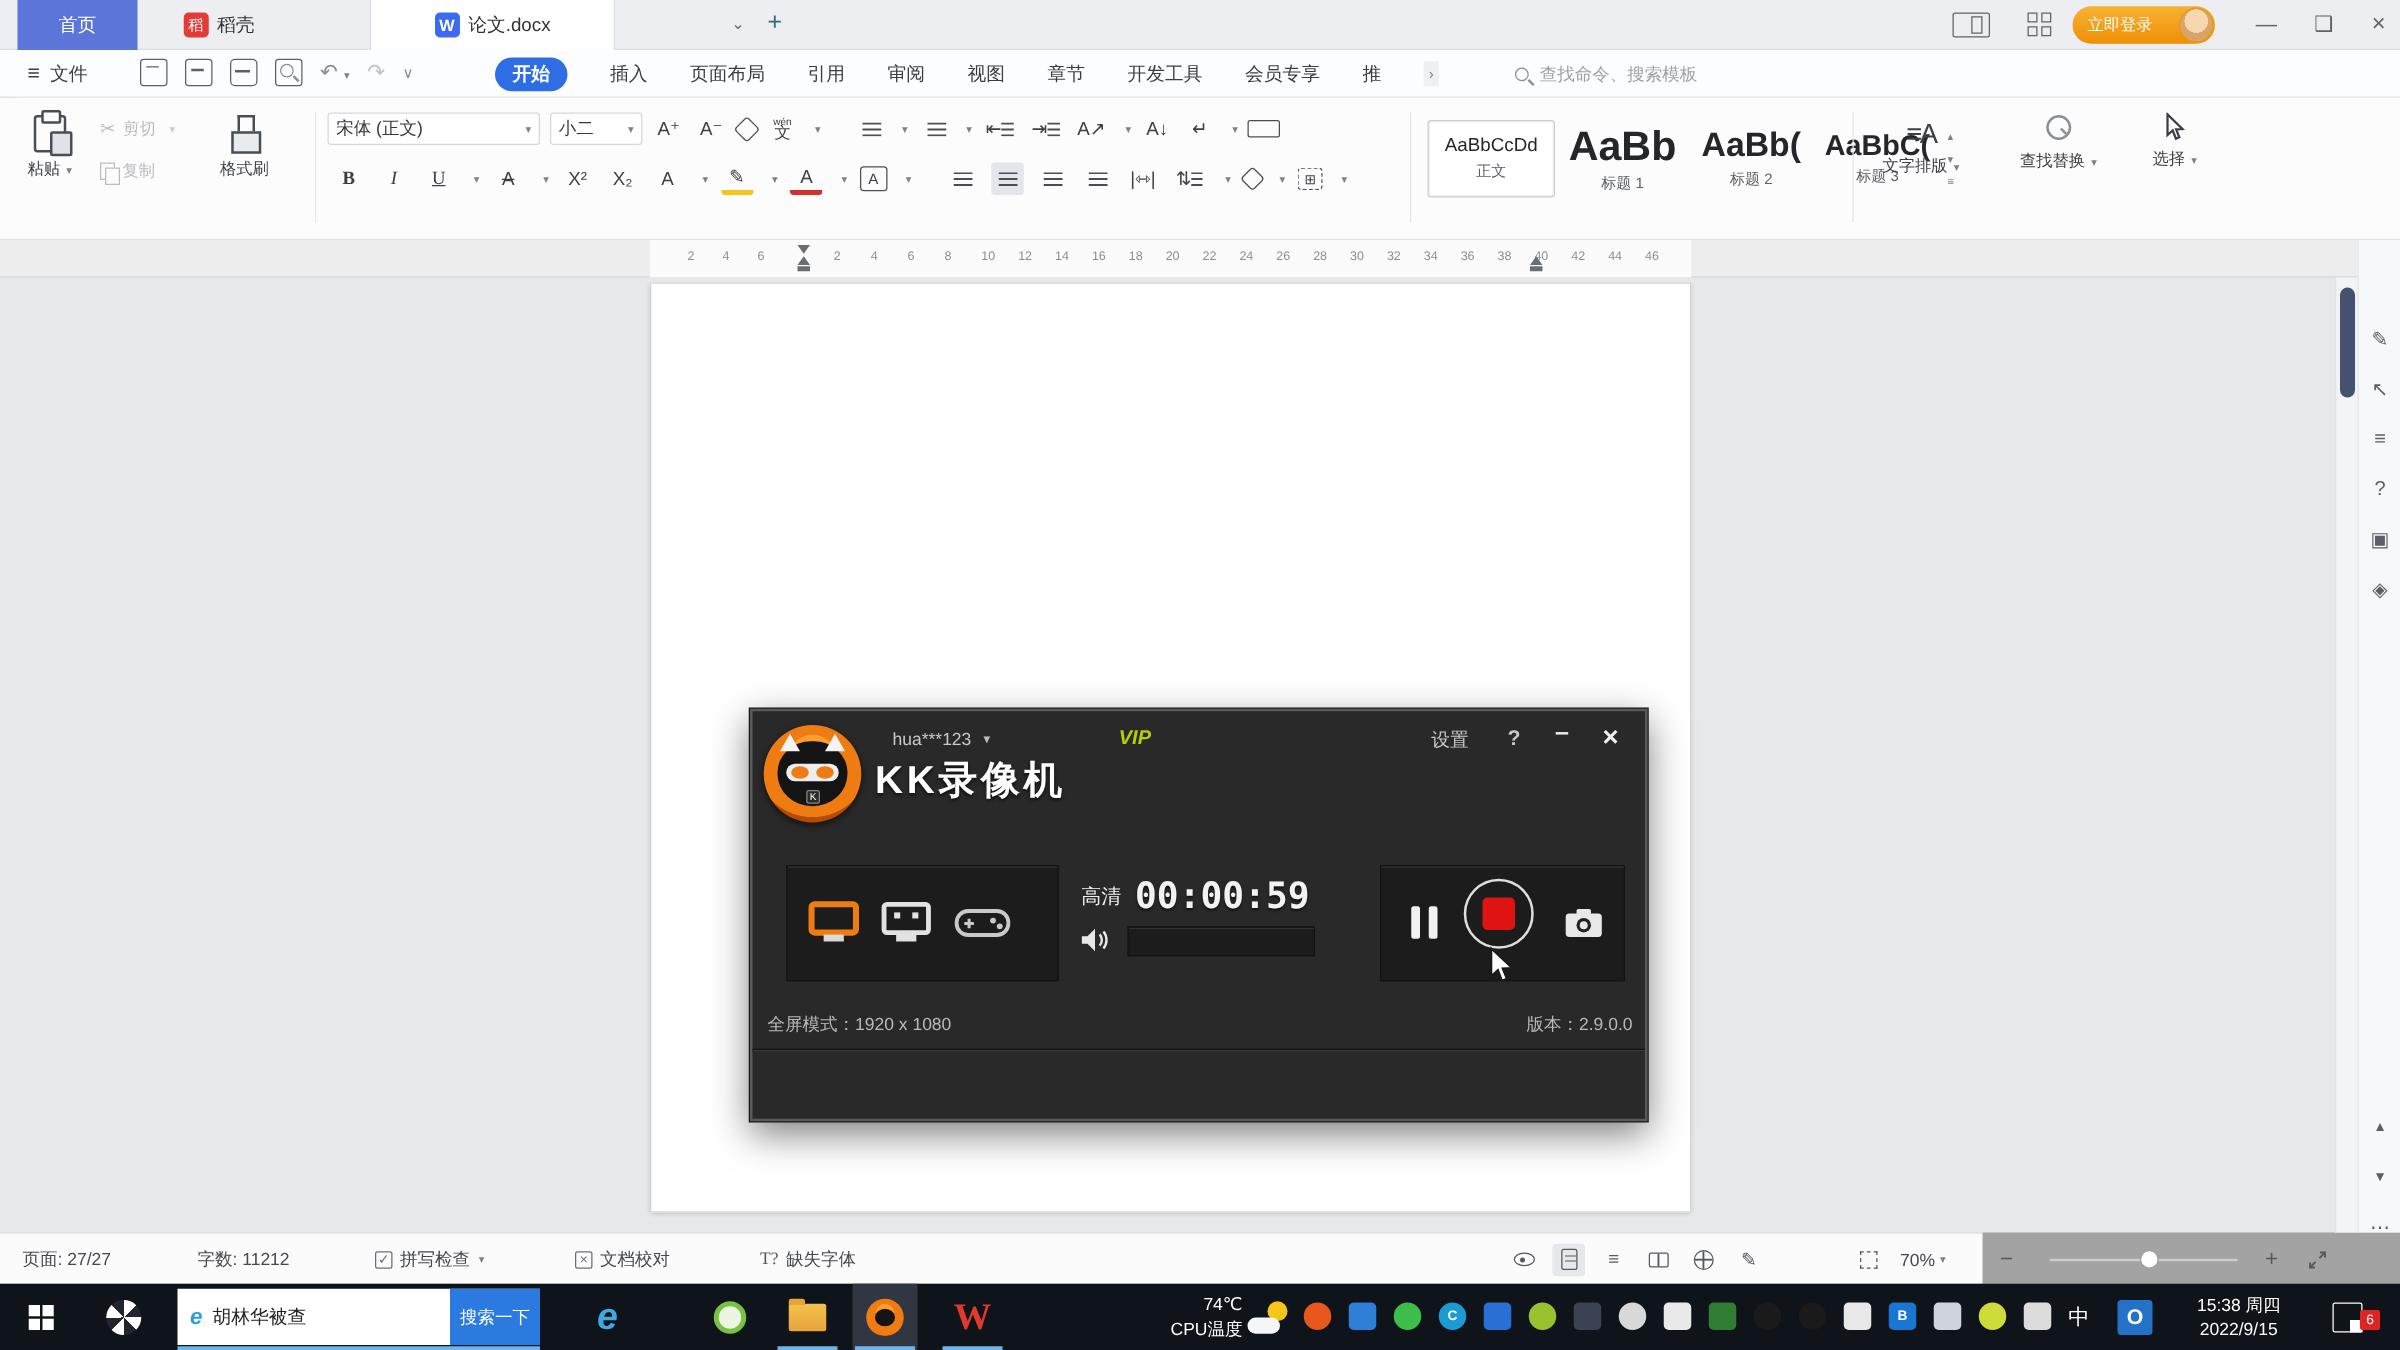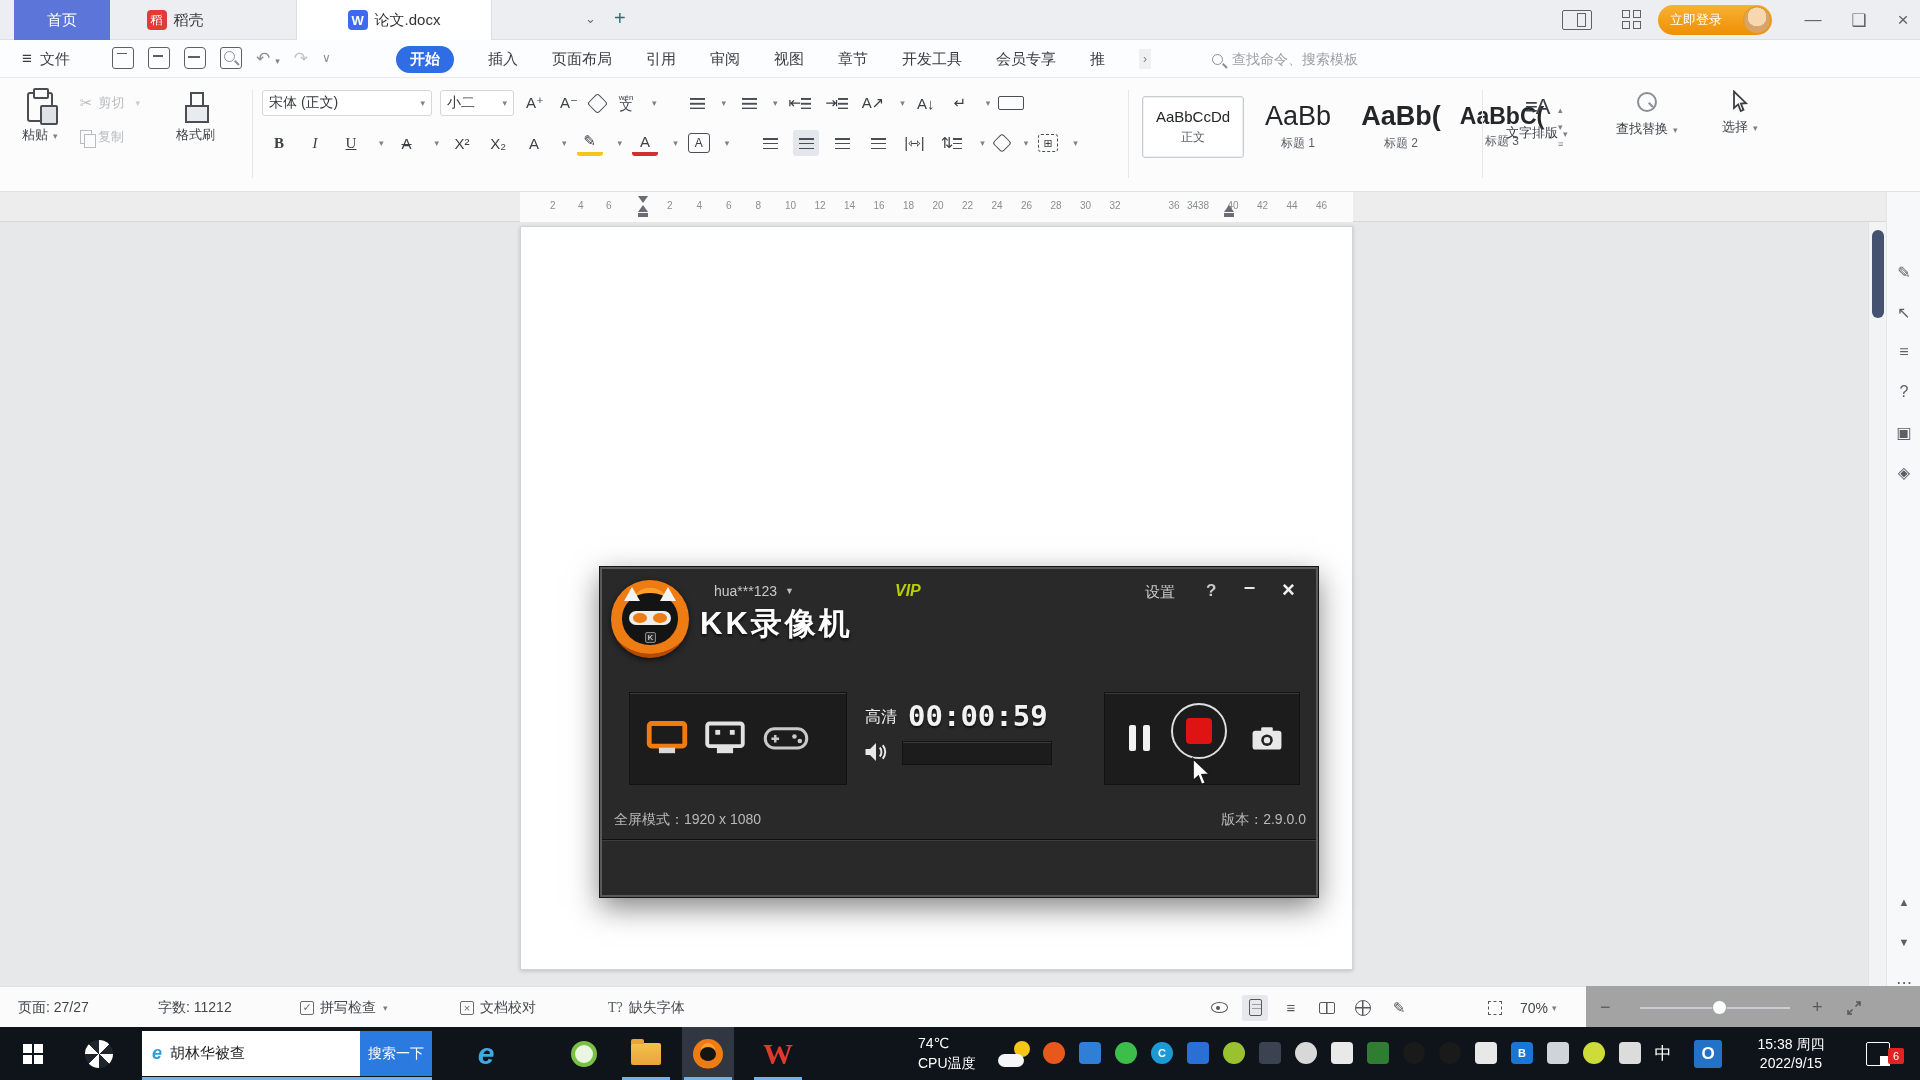--- a/index.html
+++ b/index.html
@@ -297,21 +297,21 @@
     </div>
 
     <div class="vline" style="left:1128px"></div>
 
     <div class="flex" style="position:absolute;left:1142px;top:18px;gap:4px">
       <div class="stylecard sel" style="width:102px">
         <span class="sm" style="font-size:15px">AaBbCcDd</span>
         <span class="lb">正文</span>
       </div>
       <div class="stylecard" style="width:100px">
-        <span class="sm" style="font-size:27px;font-weight:normal">AaBb</span>
+        <span class="sm" style="font-size:33px;font-weight:bold">AaBb</span>
         <span class="lb">标题 1</span>
       </div>
       <div class="stylecard" style="width:98px">
         <span class="sm" style="font-size:27px;font-weight:bold">AaBb(</span>
         <span class="lb">标题 2</span>
       </div>
       <div class="stylecard" style="width:96px">
         <span class="sm" style="font-size:23px;font-weight:bold">AaBbC(</span>
         <span class="lb">标题 3</span>
       </div>
@@ -354,21 +354,21 @@
         <span class="rn" style="left: 844px;">14</span>
         <span class="rn" style="left: 873.5px;">16</span>
         <span class="rn" style="left: 903px;">18</span>
         <span class="rn" style="left: 932.5px;">20</span>
         <span class="rn" style="left: 962px;">22</span>
         <span class="rn" style="left: 991.5px;">24</span>
         <span class="rn" style="left: 1021px;">26</span>
         <span class="rn" style="left: 1050.5px;">28</span>
         <span class="rn" style="left: 1080px;">30</span>
         <span class="rn" style="left: 1109.5px;">32</span>
-        <span class="rn" style="left: 1139px; margin-left: 48px;">34</span>
+        <span class="rn" style="left: 1139px;">34</span>
         <span class="rn" style="left: 1168.5px;">36</span>
         <span class="rn" style="left: 1198px;">38</span>
         <span class="rn" style="left: 1227.5px;">40</span>
         <span class="rn" style="left: 1257px;">42</span>
         <span class="rn" style="left: 1286.5px;">44</span>
         <span class="rn" style="left: 1316px;">46</span>
       </div>
     <div class="abs" style="left:638px;top:4px">
       <div class="tri" style="border-top:7px solid #6a6e74"></div>
       <div class="tri" style="border-bottom:7px solid #6a6e74;margin-top:2px"></div>
@@ -572,21 +572,21 @@
     <div class="underl" style="left:622px;width:48px"></div>
     <div class="tbicon" style="left:682px;width:52px;background:#313742">
       <span style="position:relative;width:30px;height:30px;border-radius:50%;background:radial-gradient(circle at 50% 38%,#ff9d2e 0 30%,#ef7c12 31% 75%,#b54a00 76% 100%)">
           <i style="position:absolute;left:7px;top:8px;width:16px;height:14px;border-radius:50%;background:#141414"></i>
         </span>
     </div>
     <div class="underl" style="left:684px;width:48px"></div>
     <div class="tbicon" style="left:752px;width:52px;color:#e03a2f;font-weight:bold;font-size:30px;font-family:'Liberation Serif',serif">W</div>
     <div class="underl" style="left:754px;width:48px"></div>
 
-    <div class="abs" style="left:918px;top:7px;width:76px;color:#fff;font-size:14px;text-align:left;line-height:1.4">
+    <div class="abs" style="left:918px;top:7px;width:76px;color:#fff;font-size:14px;text-align:right;line-height:1.4">
       <div>74℃</div>
       <div>CPU温度</div>
     </div>
     <div class="abs" style="left:998px;top:14px;width:34px;height:26px">
       <span style="position:absolute;right:2px;top:0;width:16px;height:16px;border-radius:50%;background:#f5c518"></span>
       <span style="position:absolute;left:0;bottom:0;width:26px;height:13px;border-radius:8px;background:#f4f6f8"></span>
     </div>
 
     <div id="tray" class="abs flex" style="left:1036px;top:15px">
         <div class="chip" style="background: rgb(232, 88, 28); border-radius: 50%; color: rgb(255, 255, 255);"></div>

